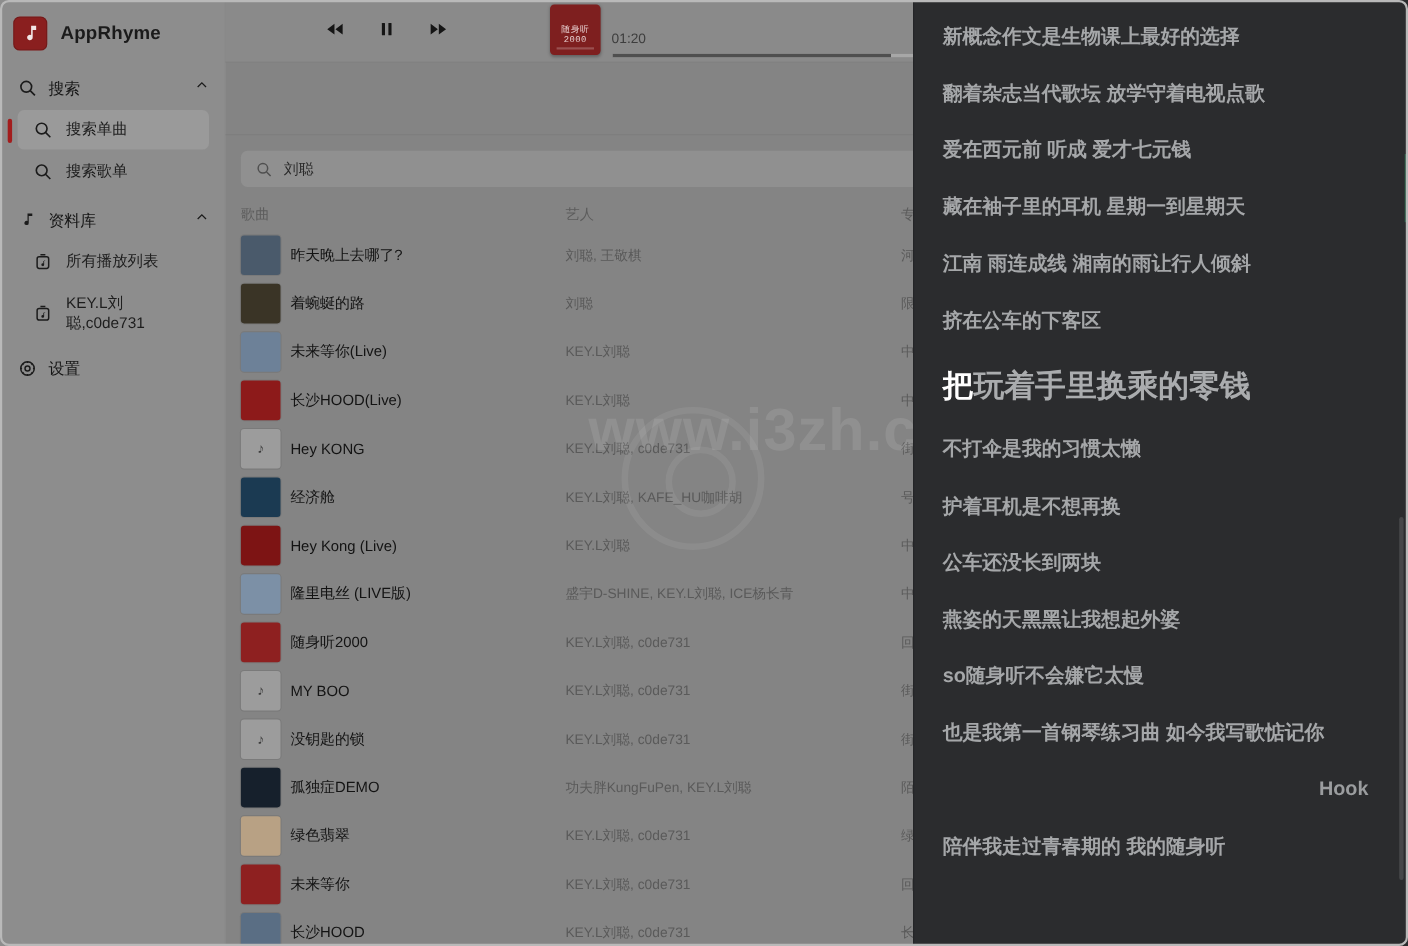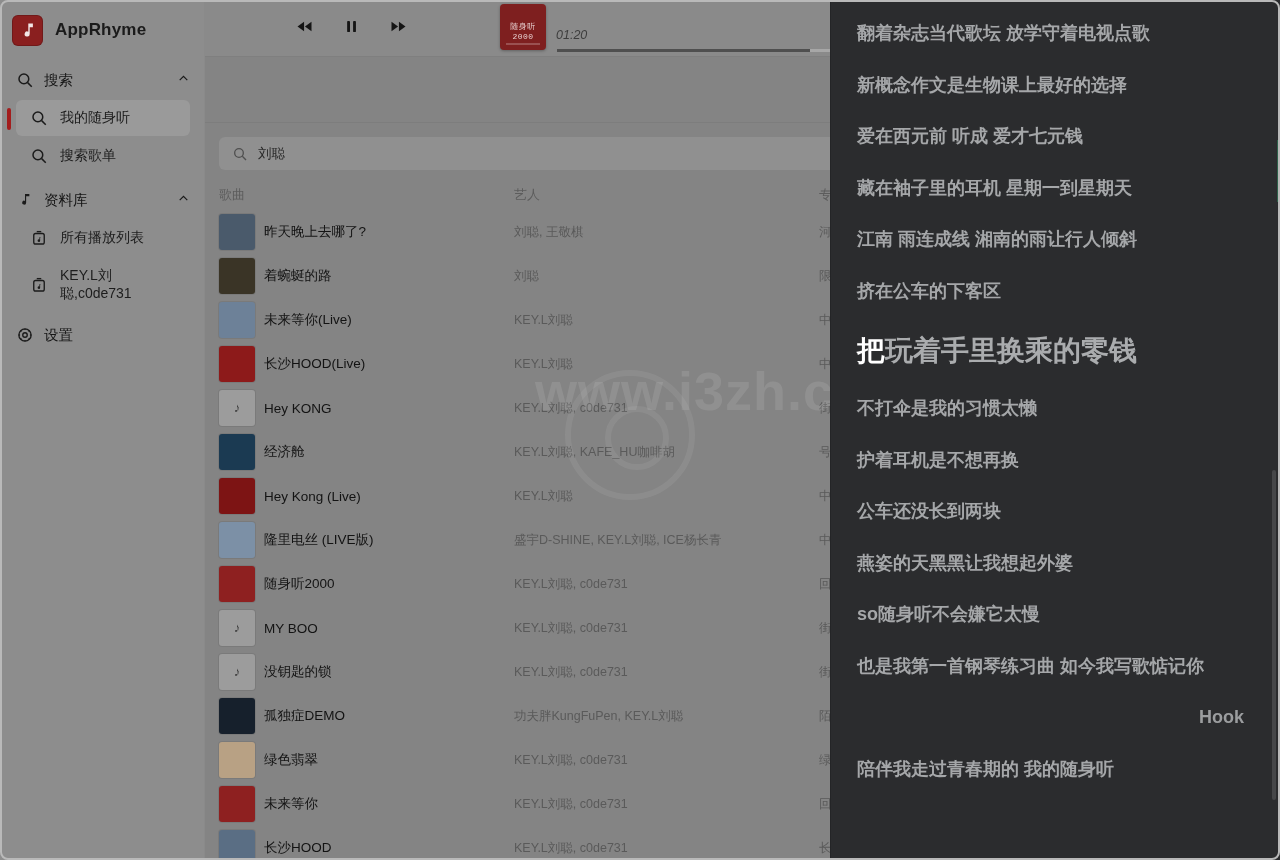--- a/index.html
+++ b/index.html
@@ -99,21 +99,21 @@
     position: absolute; left: 0; right: 0; top: 17px;
     text-align: center; color: #e7cfcf;
     font-family: "Liberation Mono", "DejaVu Sans Mono", monospace;
     font-size: 8px; letter-spacing: .5px;
   }
   .cover-lg .cv-bar {
     position: absolute; left: 6px; right: 6px; bottom: 5px; height: 2px;
     background: rgba(255,255,255,.22);
   }
   .elapsed {
-    color: #3d3d3d; font-size: 12.5px; padding-top: 24px; font-style: italic;
+    color: #3d3d3d; font-size: 12.5px; padding-top: 24px;
   }
   .track-meta { position: absolute; left: 596px; top: 9px; text-align: center; width: 250px; }
   .track-title { color: #121212; font-size: 13.5px; font-weight: 600; }
   .track-artist { color: #3b3b3b; font-size: 12px; margin-top: 4px; }
   .remain { position: absolute; left: 1000px; top: 33px; color: #3d3d3d; font-size: 12.5px; }
   .progress {
     position: absolute; left: 352px; right: 0; bottom: 4px; height: 3px;
     background: rgba(255,255,255,.25);
   }
   .progress > i { display: block; height: 100%; width: 35%; background: #4f4f4f; }
@@ -246,21 +246,21 @@
           </span>
         </div>
 
         <div class="nav-item active">
           <span class="ico">
             <svg viewBox="0 0 24 24" fill="none" stroke="#1b1b1b" stroke-width="2">
               <circle cx="10.5" cy="10.5" r="6.5"></circle>
                 <path d="M15.5 15.5 21 21"></path>
             </svg>
           </span>
-          <span class="label">我的随身听</span>
+          <span class="label">搜索单曲</span>
         </div>
 
         <div class="nav-item">
           <span class="ico">
             <svg viewBox="0 0 24 24" fill="none" stroke="#1b1b1b" stroke-width="2">
               <circle cx="10.5" cy="10.5" r="6.5"></circle>
                 <path d="M15.5 15.5 21 21"></path>
             </svg>
           </span>
           <span class="label">搜索歌单</span>
@@ -535,22 +535,22 @@
           </div>
       </div>
 
       <div class="wm-logo"></div>
       <div class="wm">www.i3zh.com</div>
     </div>
   </div>
 
   <div id="lyrics">
     <div id="lyric-lines">
+        <div class="lyric">新概念作文是生物课上最好的选择</div>
         <div class="lyric">翻着杂志当代歌坛 放学守着电视点歌</div>
-        <div class="lyric">新概念作文是生物课上最好的选择</div>
         <div class="lyric">爱在西元前 听成 爱才七元钱</div>
         <div class="lyric">藏在袖子里的耳机 星期一到星期天</div>
         <div class="lyric">江南 雨连成线 湘南的雨让行人倾斜</div>
         <div class="lyric">挤在公车的下客区</div>
         <div class="lyric active"><span class="sung">把</span><span>玩着手里换乘的零钱</span></div>
         <div class="lyric">不打伞是我的习惯太懒</div>
         <div class="lyric">护着耳机是不想再换</div>
         <div class="lyric">公车还没长到两块</div>
         <div class="lyric">燕姿的天黑黑让我想起外婆</div>
         <div class="lyric">so随身听不会嫌它太慢</div>

